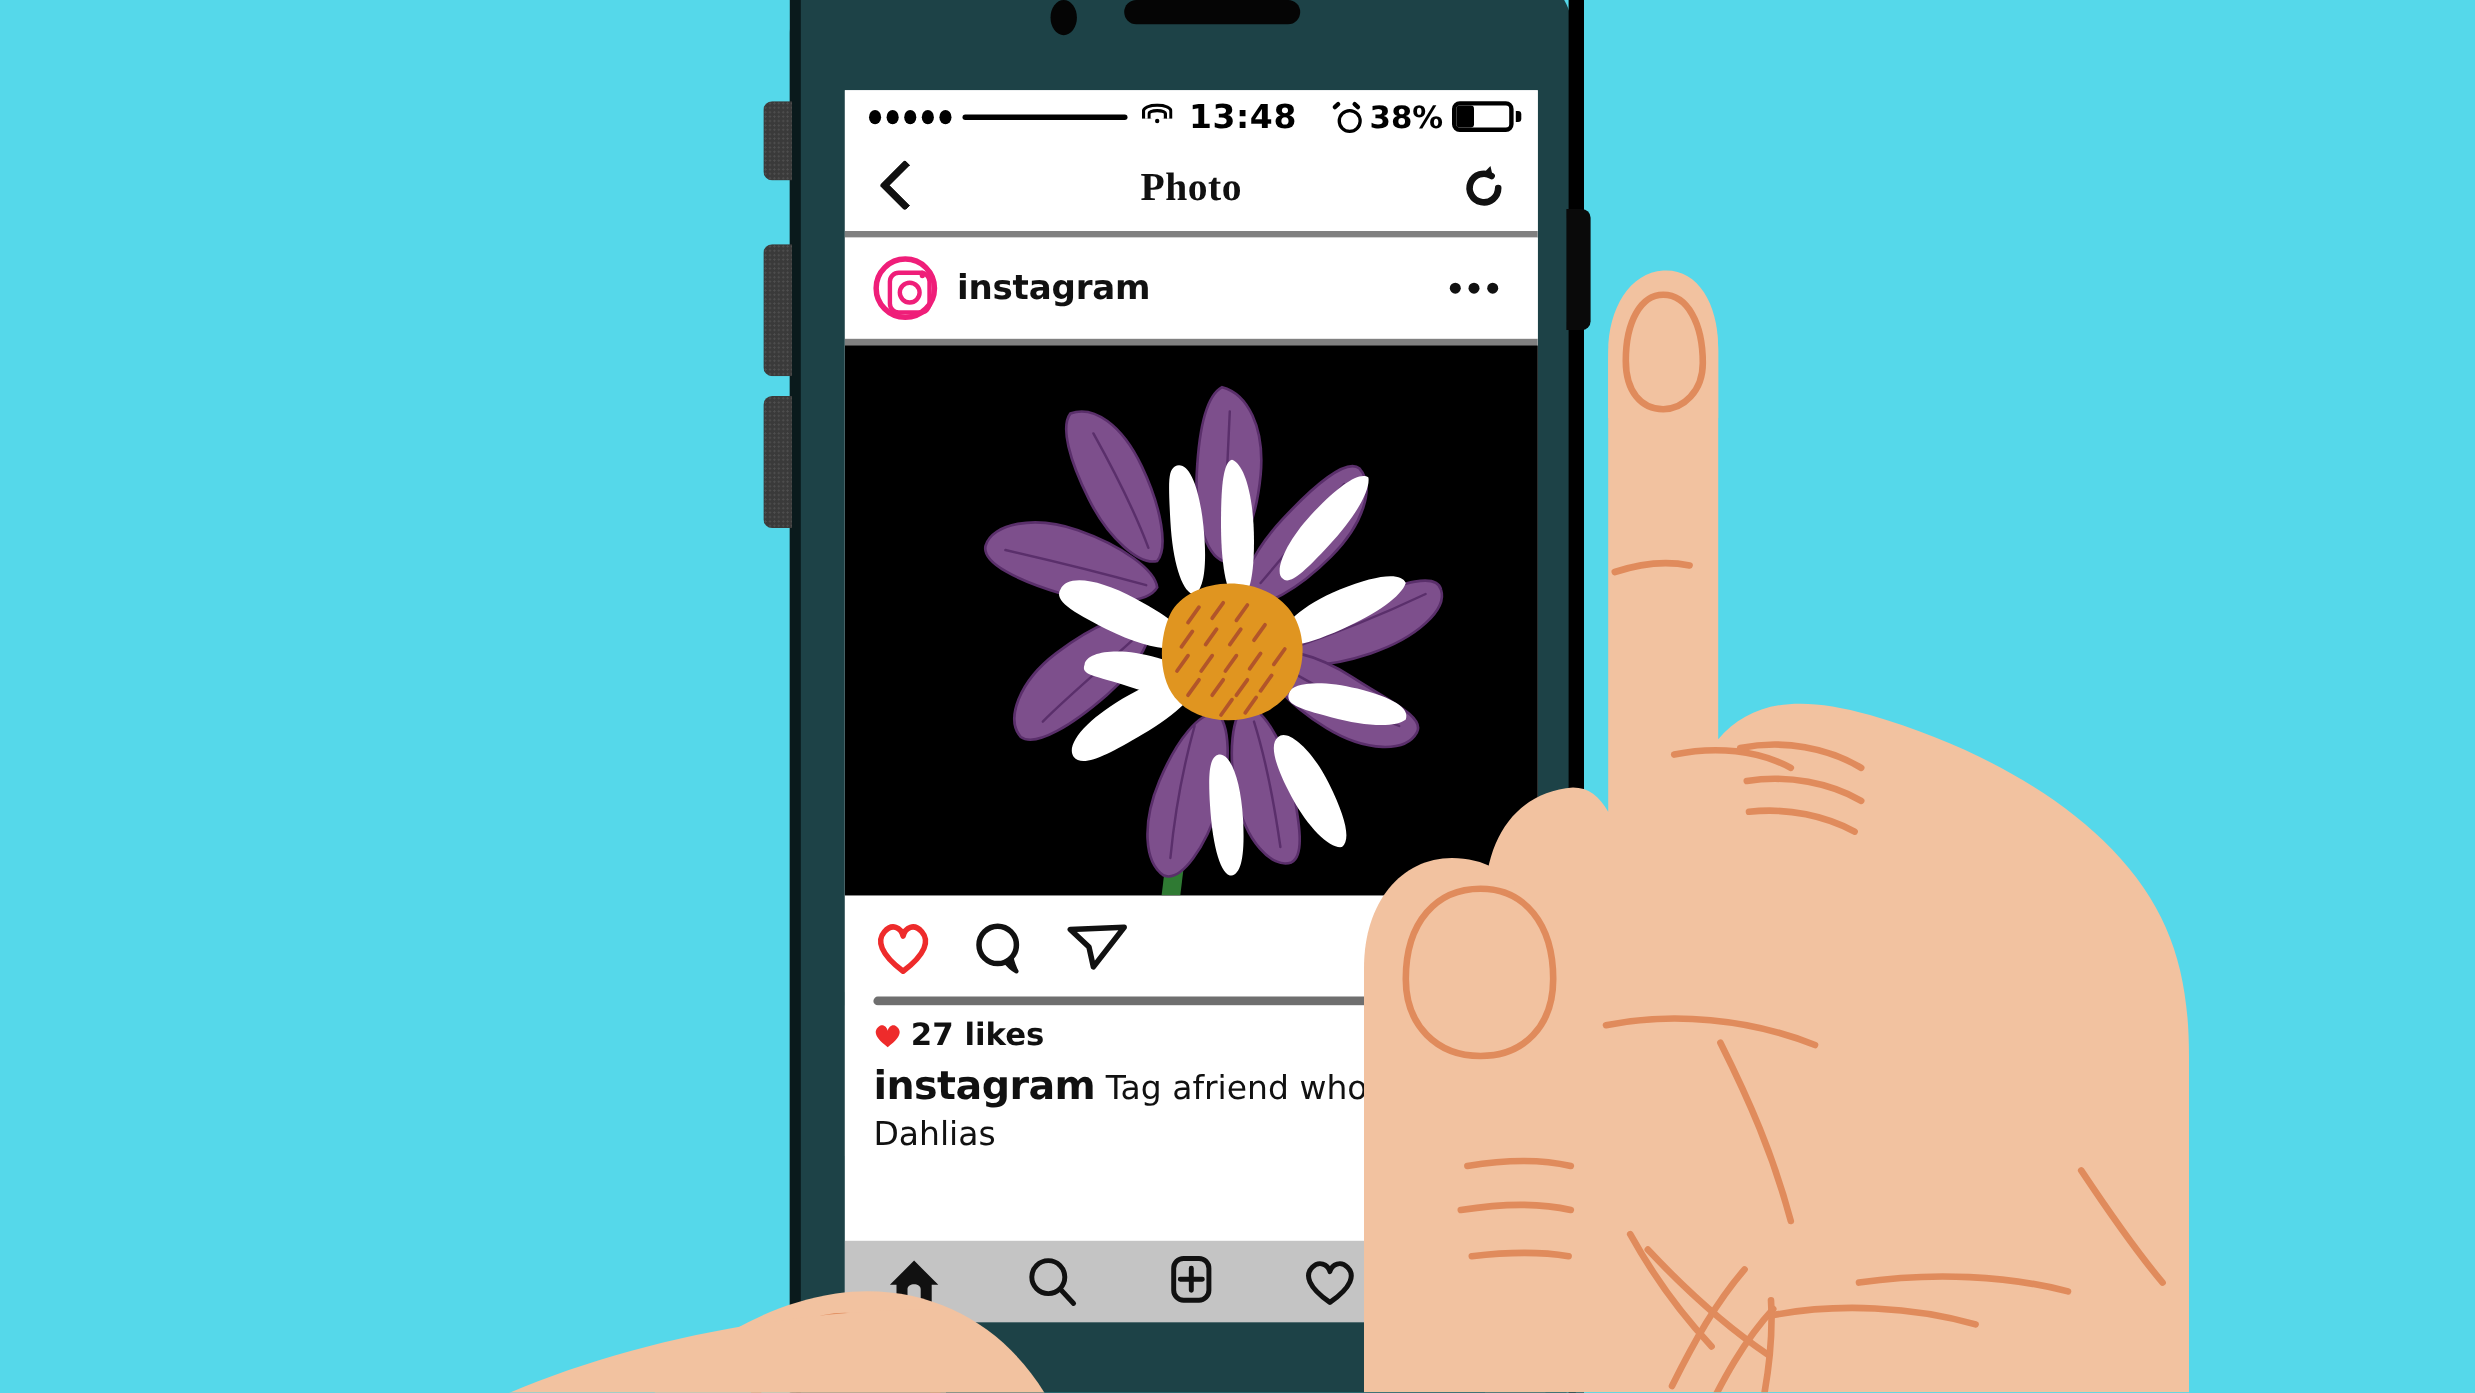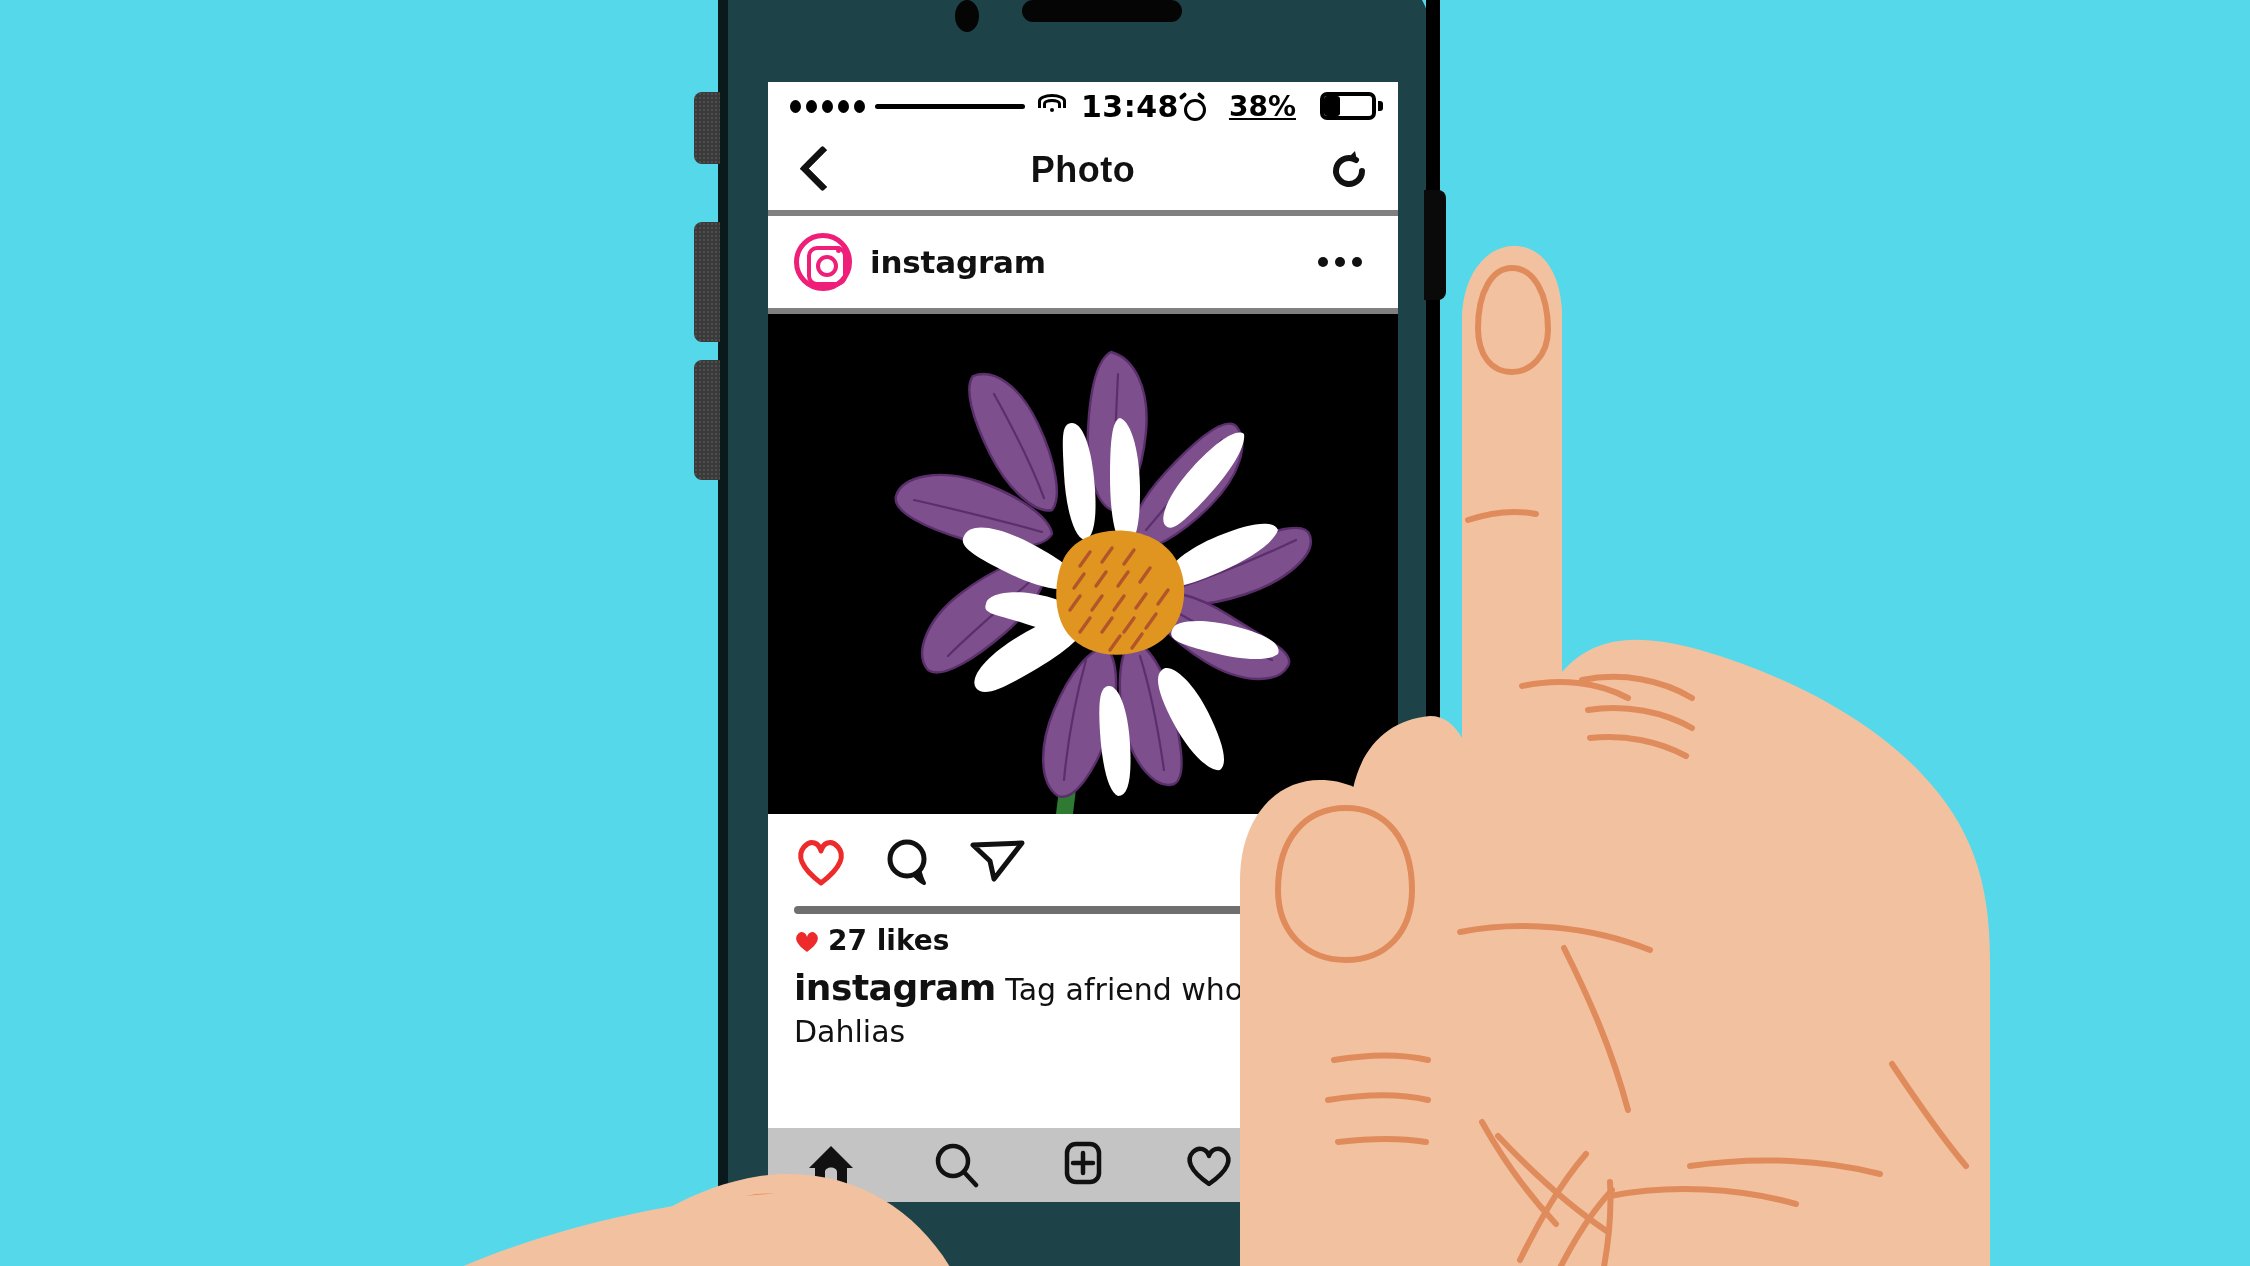--- a/index.html
+++ b/index.html
@@ -68,21 +68,21 @@
   .wifi{margin-left:14px;position:relative;width:26px;height:20px;}
   .wifi b{position:absolute;display:block;border:3.5px solid #000;border-bottom:none;
           border-radius:50% 50% 0 0;left:50%;transform:translateX(-50%);}
   .wifi b:nth-child(1){width:22px;height:11px;bottom:8px;}
   .wifi b:nth-child(2){width:12px;height:6px;bottom:8px;}
   .wifi b:nth-child(3){width:4px;height:4px;bottom:4px;border:none;background:#000;border-radius:50%;}
   .sb-time{
     font-family:"DejaVu Sans",sans-serif;font-weight:bold;font-size:30px;
     letter-spacing:.5px;margin-left:16px;color:#000;
   }
-  .sb-right{margin-left:auto;display:flex;align-items:center;gap:24px;text-decoration:underline;}
+  .sb-right{margin-left:auto;display:flex;align-items:center;gap:8px;}
   .alarm{position:relative;width:26px;height:24px;}
   .alarm .face{position:absolute;left:5px;top:5px;width:16px;height:16px;border:3.5px solid #000;border-radius:50%;}
   .alarm .l,.alarm .r{position:absolute;top:0px;width:8px;height:4px;background:#000;border-radius:2px;}
   .alarm .l{left:0;transform:rotate(-42deg);}
   .alarm .r{right:0;transform:rotate(42deg);}
   .sb-batt-text{font-family:"DejaVu Sans",sans-serif;font-weight:bold;font-size:28px;color:#000;}
   .battery{position:relative;width:56px;height:28px;}
   .battery .shell{position:absolute;inset:0;border:4px solid #000;border-radius:7px;}
   .battery .fill{position:absolute;left:4px;top:4px;bottom:4px;width:16px;background:#000;border-radius:3px;}
   .battery .tip{position:absolute;right:-7px;top:9px;width:5px;height:10px;background:#000;border-radius:0 3px 3px 0;}
@@ -93,21 +93,21 @@
     padding:0 26px;position:relative;
   }
   .nav-back{width:40px;height:48px;position:relative;cursor:pointer;}
   .nav-back::before{
     content:"";position:absolute;left:12px;top:6px;width:26px;height:26px;
     border-left:7px solid #111;border-bottom:7px solid #111;
     transform:rotate(45deg);border-radius:3px;
   }
   .nav-title{
     position:absolute;left:0;right:0;text-align:center;
-    font-family:Liberation Sans, sans-serif;font-weight:bold;font-size:36px;color:#111;
+    font-family:Liberation Serif, serif;font-weight:bold;font-size:36px;color:#111;
     letter-spacing:.5px;pointer-events:none;
   }
   .nav-refresh{margin-left:auto;width:46px;height:48px;position:relative;cursor:pointer;}
   .nav-refresh svg{position:absolute;left:0;top:2px;}
   .hairline{height:6px;background:#808080;}
 
   
   .post-head{
     height:92px;background:#fff;display:flex;align-items:center;padding:0 26px;
   }

